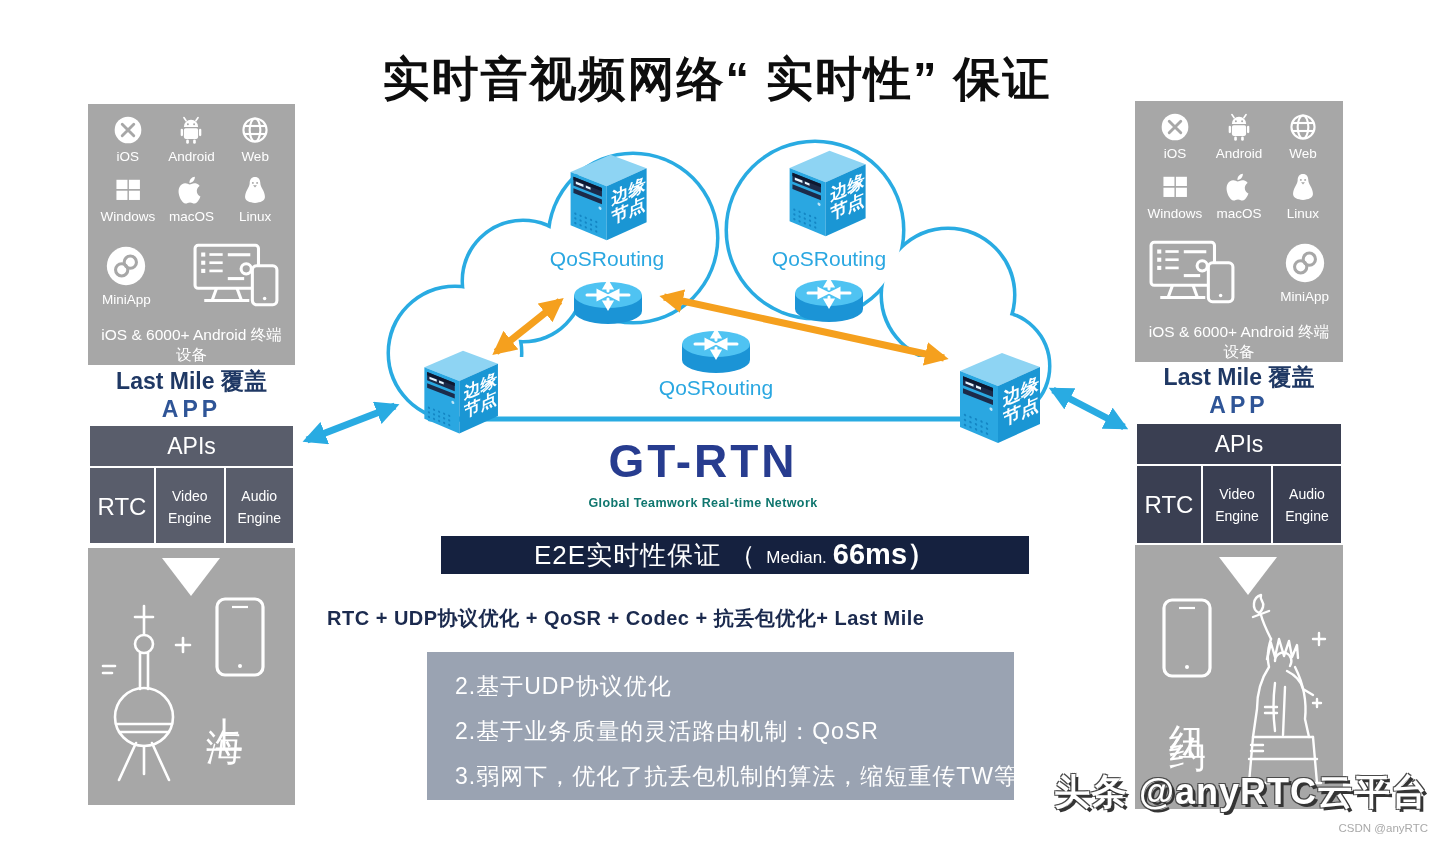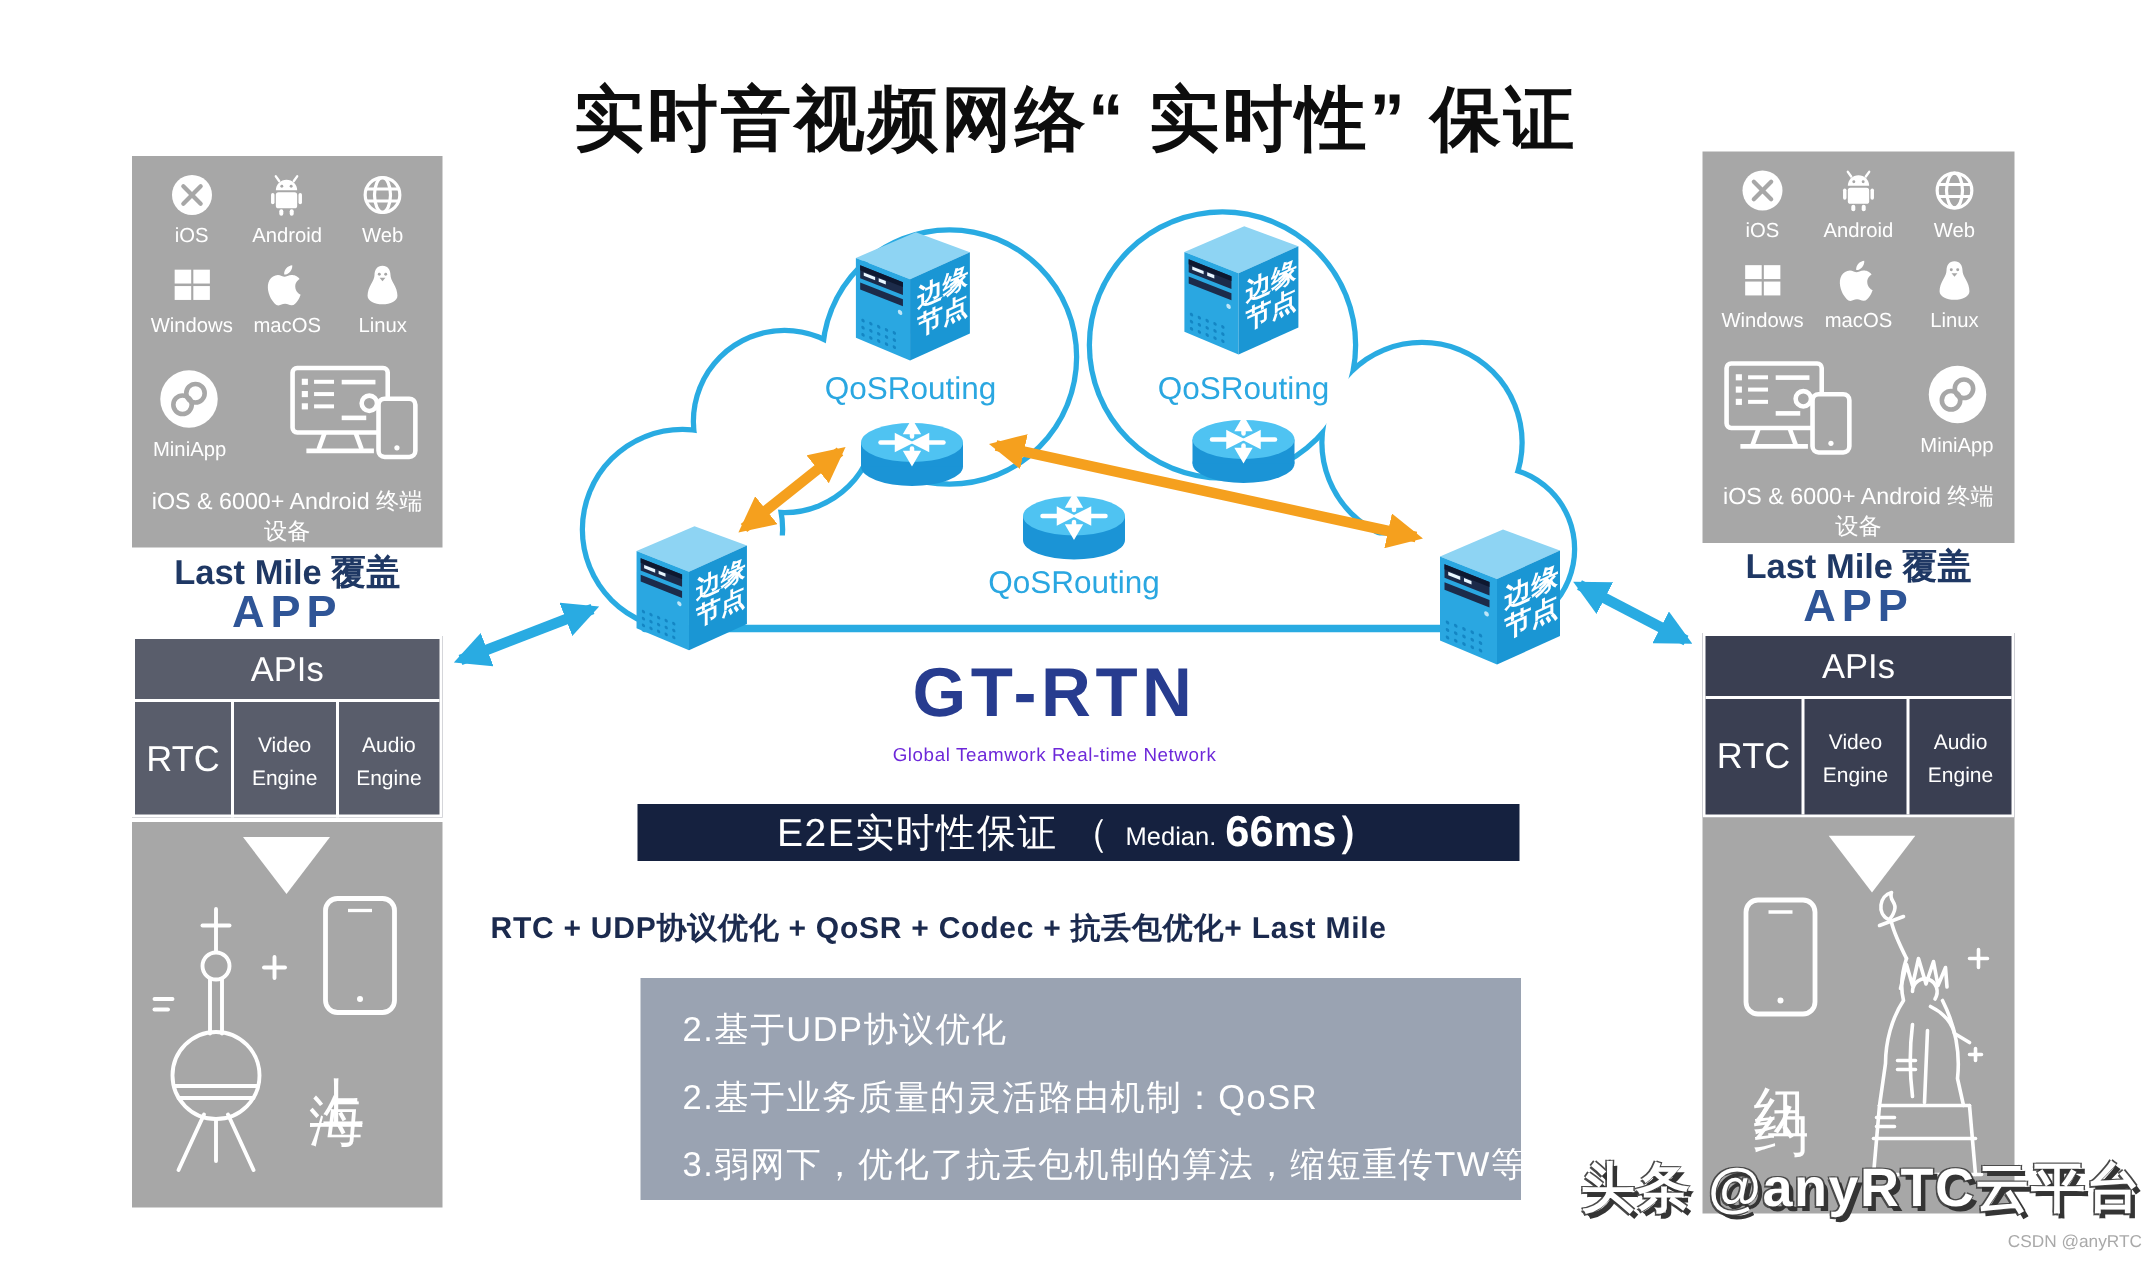--- a/index.html
+++ b/index.html
@@ -13,38 +13,38 @@
   .gpanel{background:#a7a7a7;}
   .platforms{display:flex;flex-direction:column;padding-top:0;box-sizing:border-box;}
   .prow{display:flex;justify-content:space-around;padding:0 8px;margin-top:10px;}
   .pitem{display:flex;flex-direction:column;align-items:center;width:33%;}
   .pitem .plabel{color:#fff;font-size:13.5px;margin-top:3px;white-space:nowrap;}
   .prow3{display:flex;align-items:center;justify-content:space-between;padding:0 14px;margin-top:14px;height:78px;}
   .caption{color:#fff;font-size:15.5px;text-align:center;padding:0 8px;margin-top:12px;line-height:1.3;}
   
   .coverage{text-align:center;line-height:28px;}
   .cov1{font-size:23px;font-weight:700;color:#1f3864;}
-  .cov2{font-size:30px;font-weight:700;color:#2f5597;letter-spacing:4px;}
+  .cov2{font-size:23px;font-weight:700;color:#2f5597;letter-spacing:4px;}
   
   .apis{box-sizing:border-box;border:2px solid #fff;color:#fff;}
   .apis-header{height:40px;line-height:40px;text-align:center;font-size:23px;border-bottom:2px solid #fff;}
   .apis-cells{display:flex;height:77px;}
   .apis-cell{flex:1;border-right:2px solid #fff;display:flex;align-items:center;justify-content:center;
              text-align:center;font-size:14px;line-height:22px;}
   .apis-cell:first-child{flex:0 0 64px;font-size:24px;}
   .apis-cell:last-child{border-right:none;}
   
   .citytext{color:#fff;font-size:37px;writing-mode:vertical-rl;text-orientation:upright;
             letter-spacing:12px;line-height:1;}
   
   .gtrtn{left:517px;top:434px;width:372px;text-align:center;z-index:6;}
   .gtrtn-title{font-size:46px;color:#273c8f;letter-spacing:3px;font-weight:600;}
-  .gtrtn-sub{font-size:12.5px;color:#6d28d9;font-weight:400;margin-top:8px;letter-spacing:.4px;}
-  
-  .banner{left:425px;top:536px;width:588px;height:38px;background:#15213f;color:#fff;
+  .gtrtn-sub{font-size:12.5px;color:#0f766e;font-weight:700;margin-top:8px;letter-spacing:.4px;}
+  
+  .banner{left:441px;top:536px;width:588px;height:38px;background:#15213f;color:#fff;
           display:flex;align-items:center;justify-content:center;z-index:6;}
   .banner .b-prefix{font-size:26px;letter-spacing:1px;}
   .banner .b-median{font-size:17px;margin:6px 6px 0 10px;}
   .banner .b-value{font-size:29px;font-weight:600;}
   
   .formula{left:327px;top:605px;width:780px;text-align:left;font-size:20px;color:#1b2a4e;
            font-weight:600;letter-spacing:.5px;z-index:6;}
   
   .notes{left:427px;top:652px;width:587px;height:148px;background:#9aa3b2;color:#fff;
          box-sizing:border-box;padding:12px 10px 0 28px;z-index:6;}

